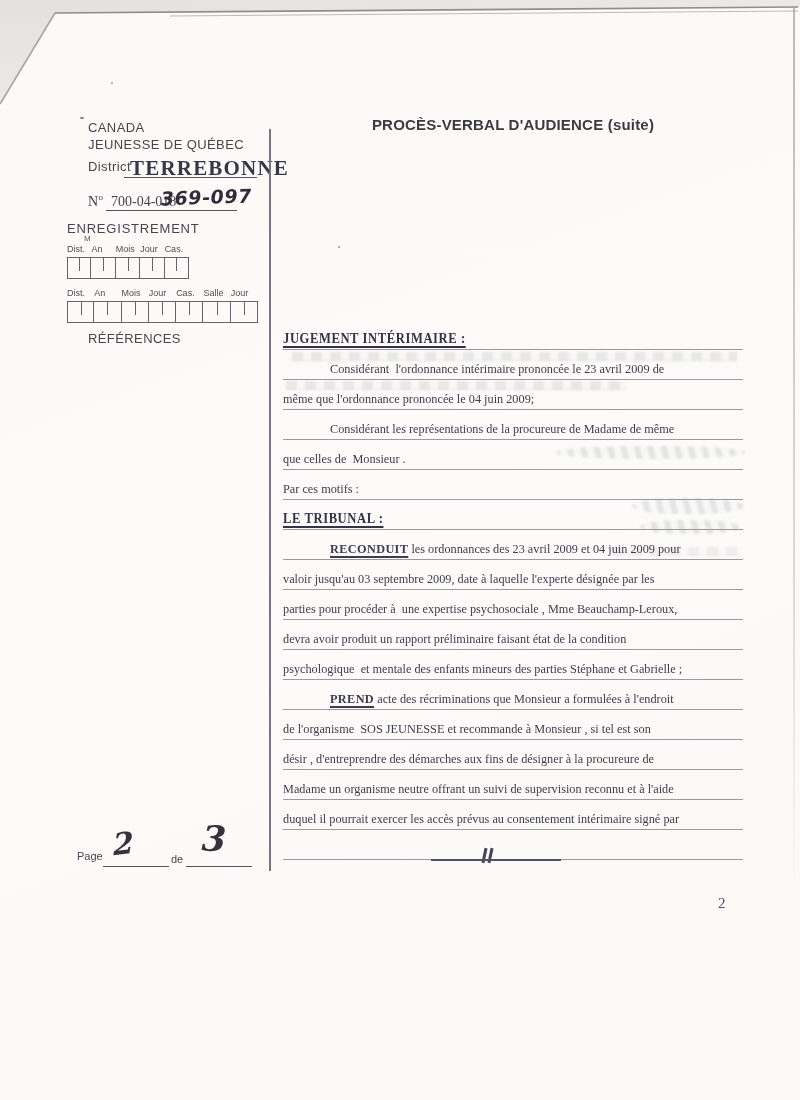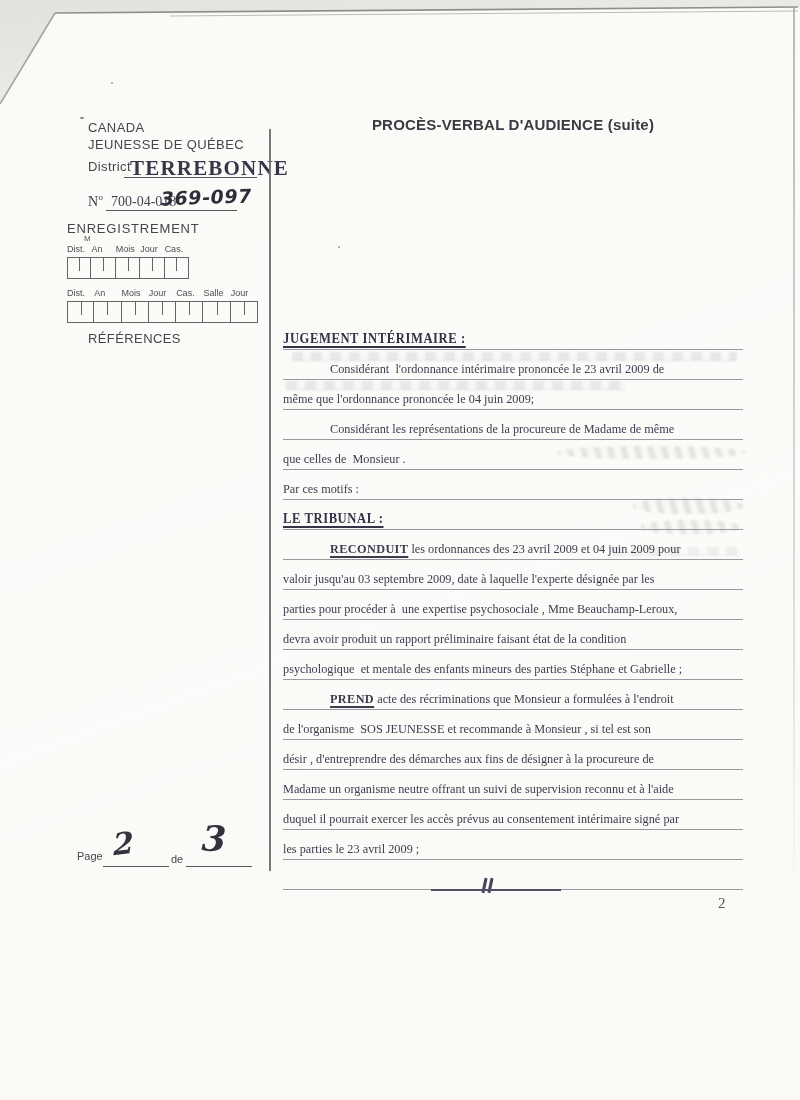--- a/index.html
+++ b/index.html
@@ -243,23 +243,20 @@
       </div>
       <div class="bline">
         <span class="ltext">désir , d'entreprendre des démarches aux fins de désigner à la procureure de</span>
       </div>
       <div class="bline">
         <span class="ltext">Madame un organisme neutre offrant un suivi de supervision reconnu et à l'aide</span>
       </div>
       <div class="bline">
         <span class="ltext">duquel il pourrait exercer les accès prévus au consentement intérimaire signé par</span>
       </div>
-      <div class="bline">
-        <span class="ltext">les parties le 23 avril 2009 ;</span>
-      </div>
       <div class="bline endline">
         <span class="ltext"></span>
         <span class="endmark"><i></i><i></i></span>
       </div>
     </div>
 
   <div class="pagelbl" style="left:77px; top:850px;">Page</div>
   <div class="uline" style="left:103px; top:866px; width:66px;"></div>
   <div class="hand-num" style="left:113px; top:826px; font-size:30px; transform:rotate(-7deg) skewX(-5deg);">2</div>
   <div class="pagelbl" style="left:171px; top:853px;">de</div>

